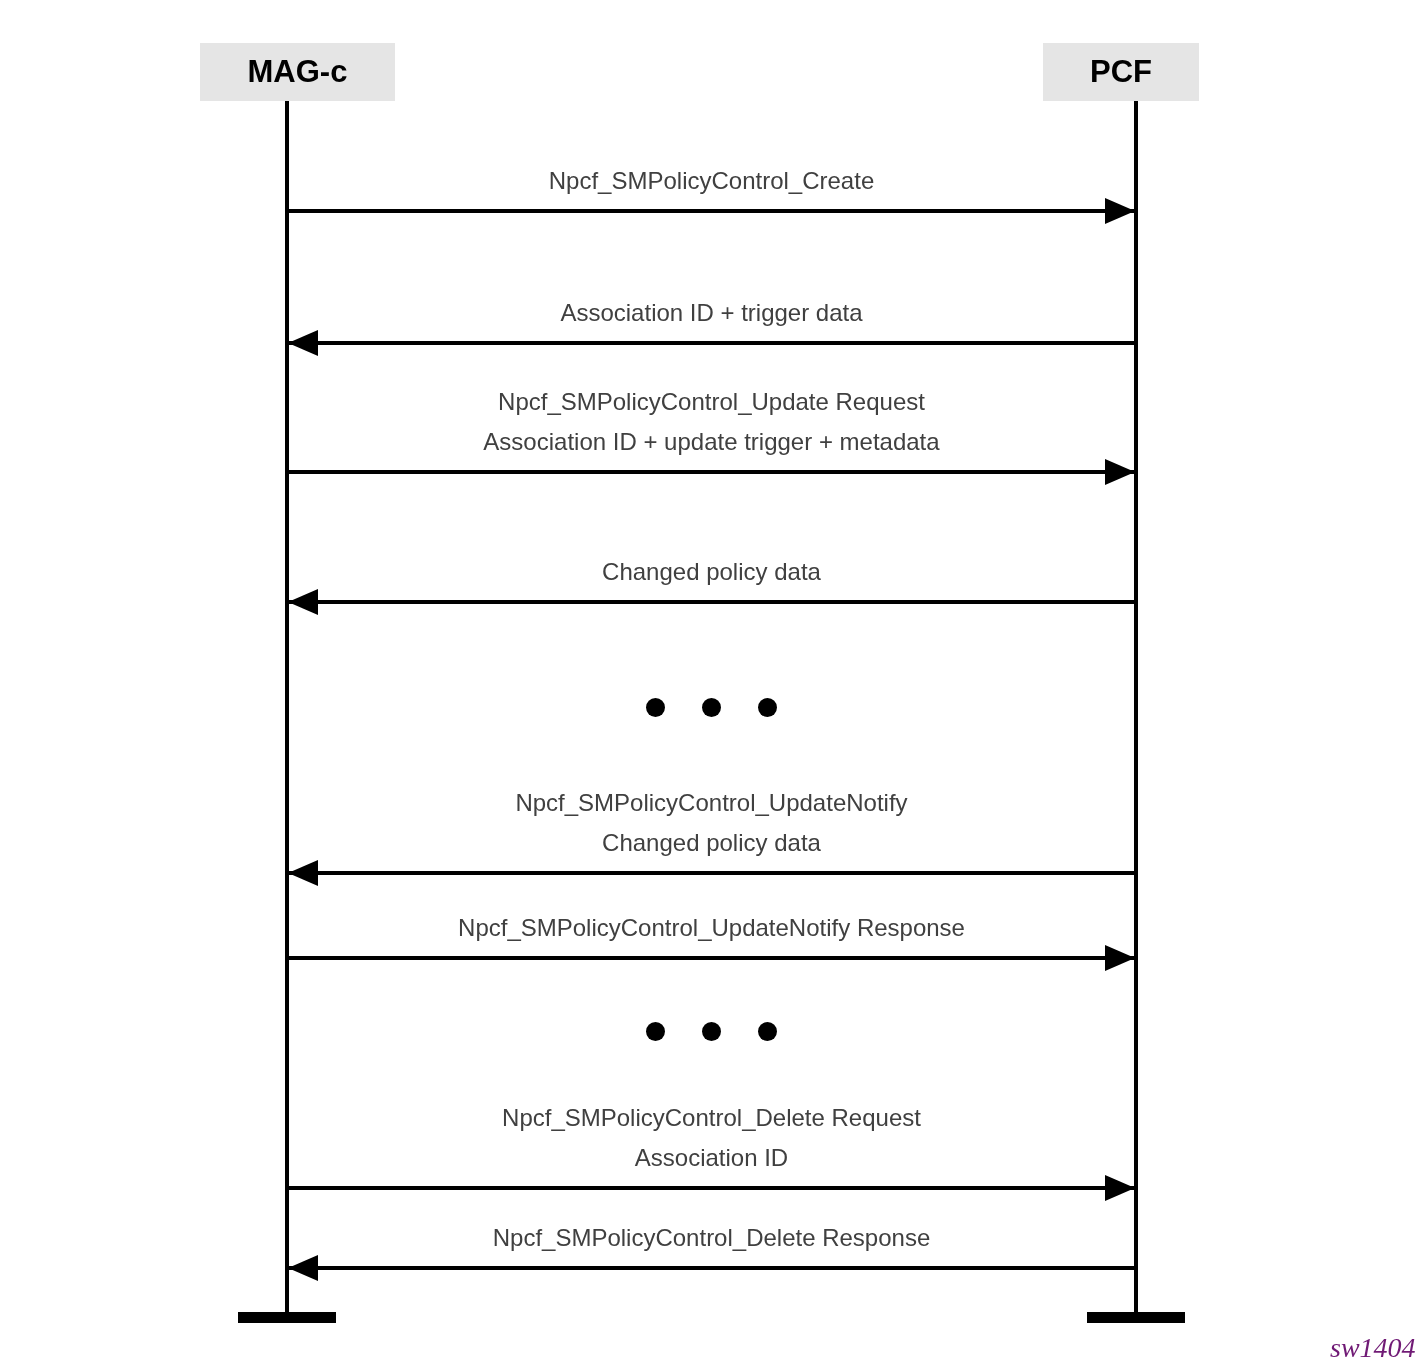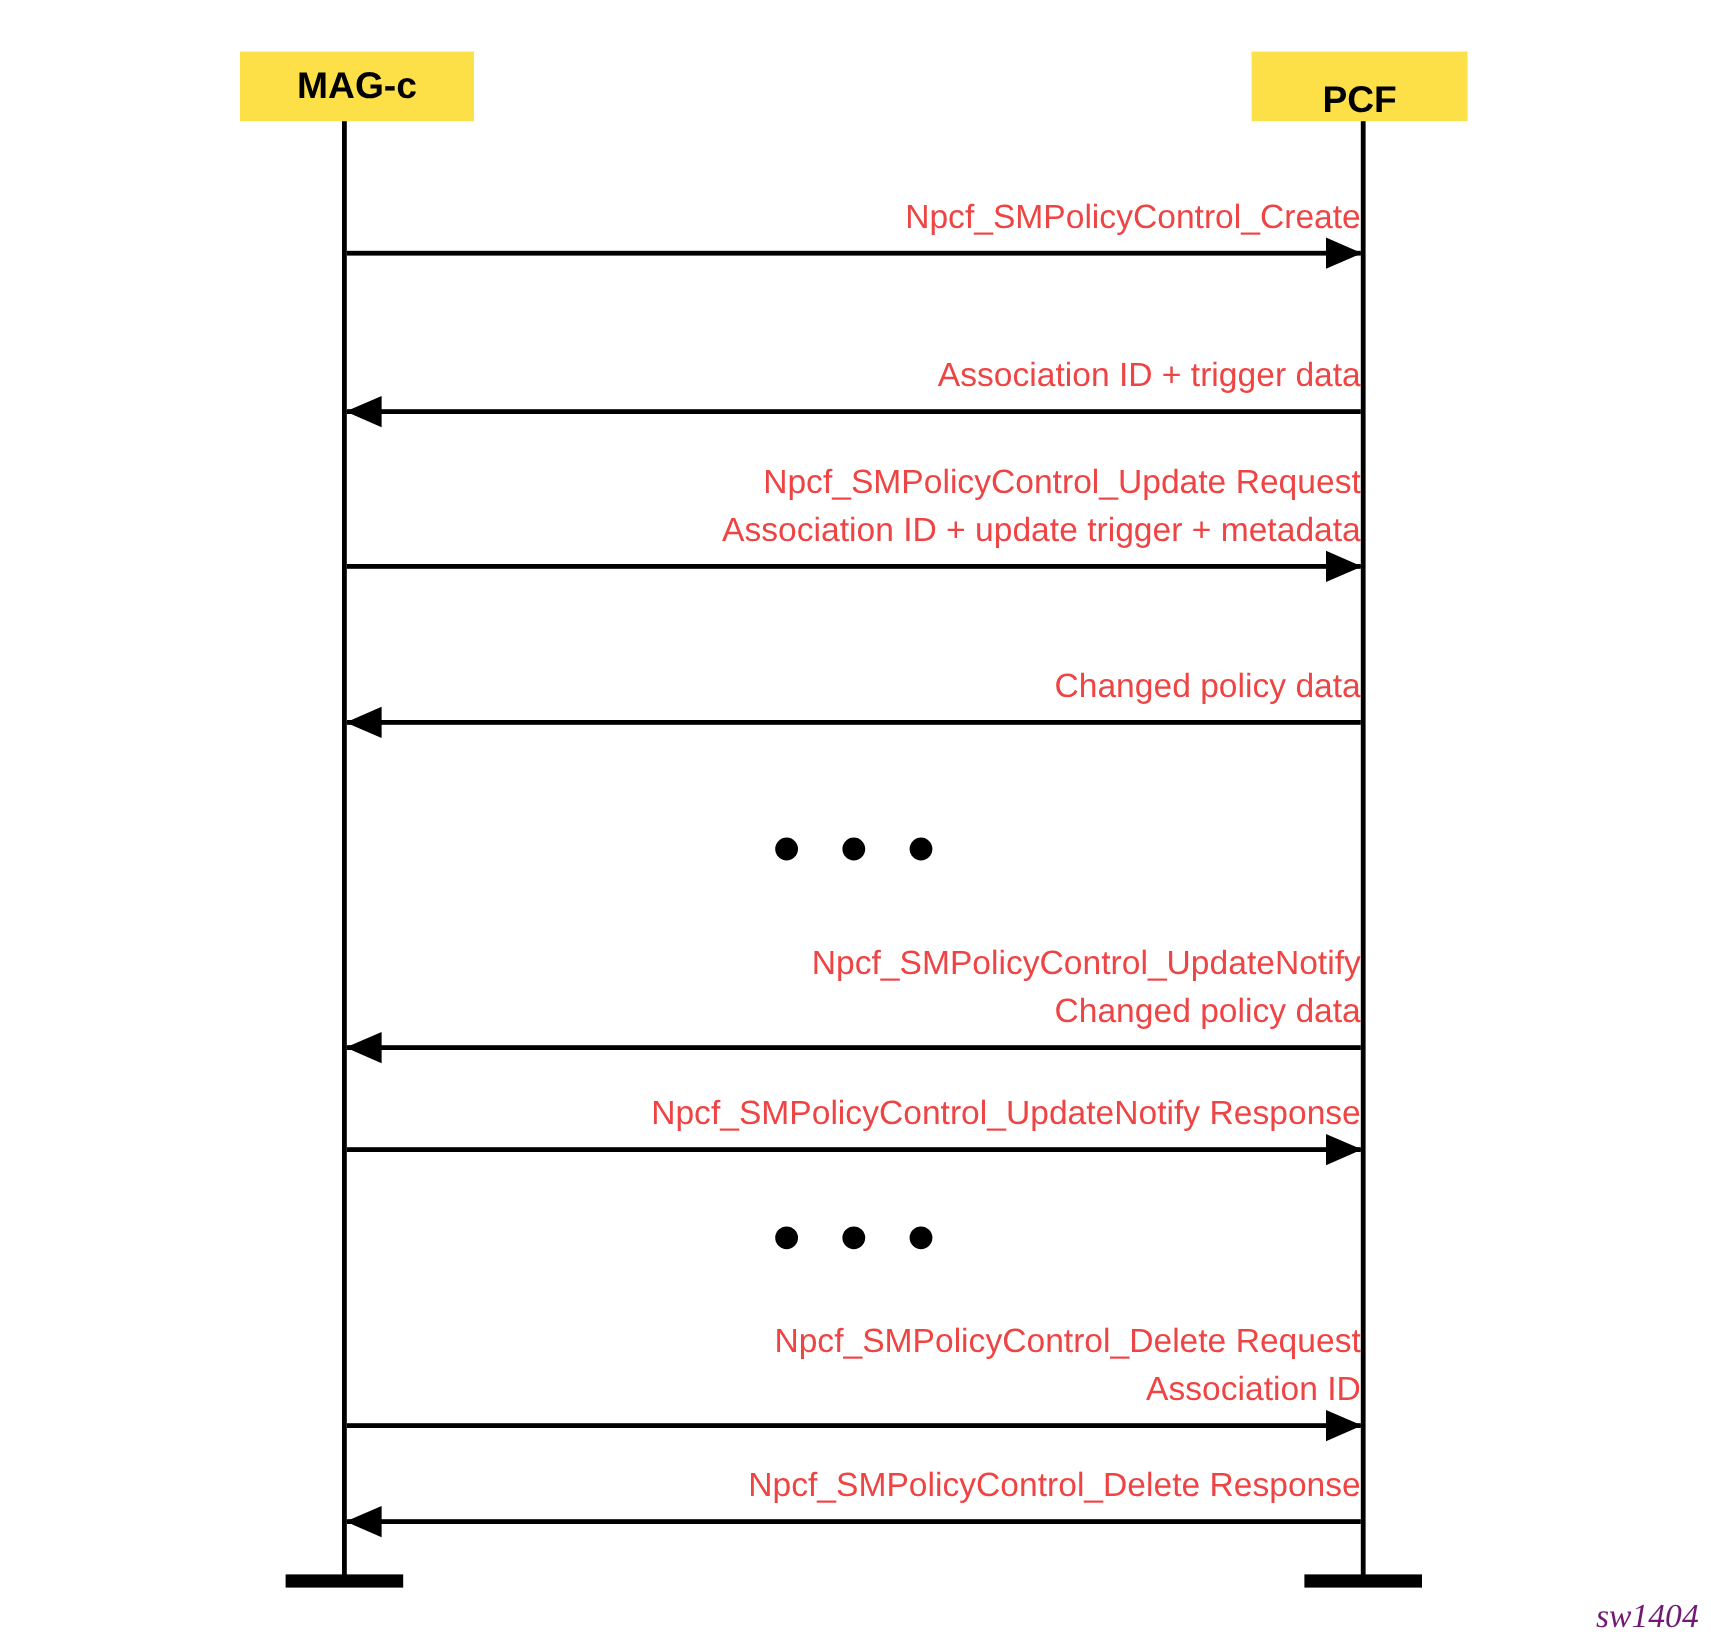--- a/index.html
+++ b/index.html
@@ -8,31 +8,31 @@
     width: 1426px;
     height: 1371px;
     background: #ffffff;
     font-family: "Liberation Sans", sans-serif;
     overflow: hidden;
   }
   .actor {
     position: absolute;
     top: 43px;
     height: 58px;
-    background: #fde047;
+    background: #e5e5e5;
     color: #000000;
     font-weight: bold;
     font-size: 31px;
     display: flex;
     align-items: center;
     justify-content: center;
     box-sizing: border-box;
   }
   .actor-magc { left: 200px; width: 195px; }
-  .actor-pcf  { left: 1043px; width: 180px; align-items: flex-end; }
+  .actor-pcf  { left: 1043px; width: 156px; }
 
   .lifeline {
     position: absolute;
     top: 101px;
     width: 4px;
     height: 1216px;
     background: #000000;
   }
   .lifeline-magc { left: 285px; }
   .lifeline-pcf  { left: 1134px; }
@@ -51,24 +51,24 @@
     position: absolute;
     left: 289px;
     width: 845px;
     height: 4px;
   }
   .msg-label {
     position: absolute;
     left: 0;
     right: 0;
     bottom: 12px;
-    text-align: right;
-    font-size: 28px;
+    text-align: center;
+    font-size: 24px;
     line-height: 40px;
-    color: #ef4444;
+    color: #404040;
     white-space: nowrap;
   }
   .arrow-line {
     position: absolute;
     left: 0;
     right: 0;
     top: 0;
     height: 4px;
     background: #000000;
   }

